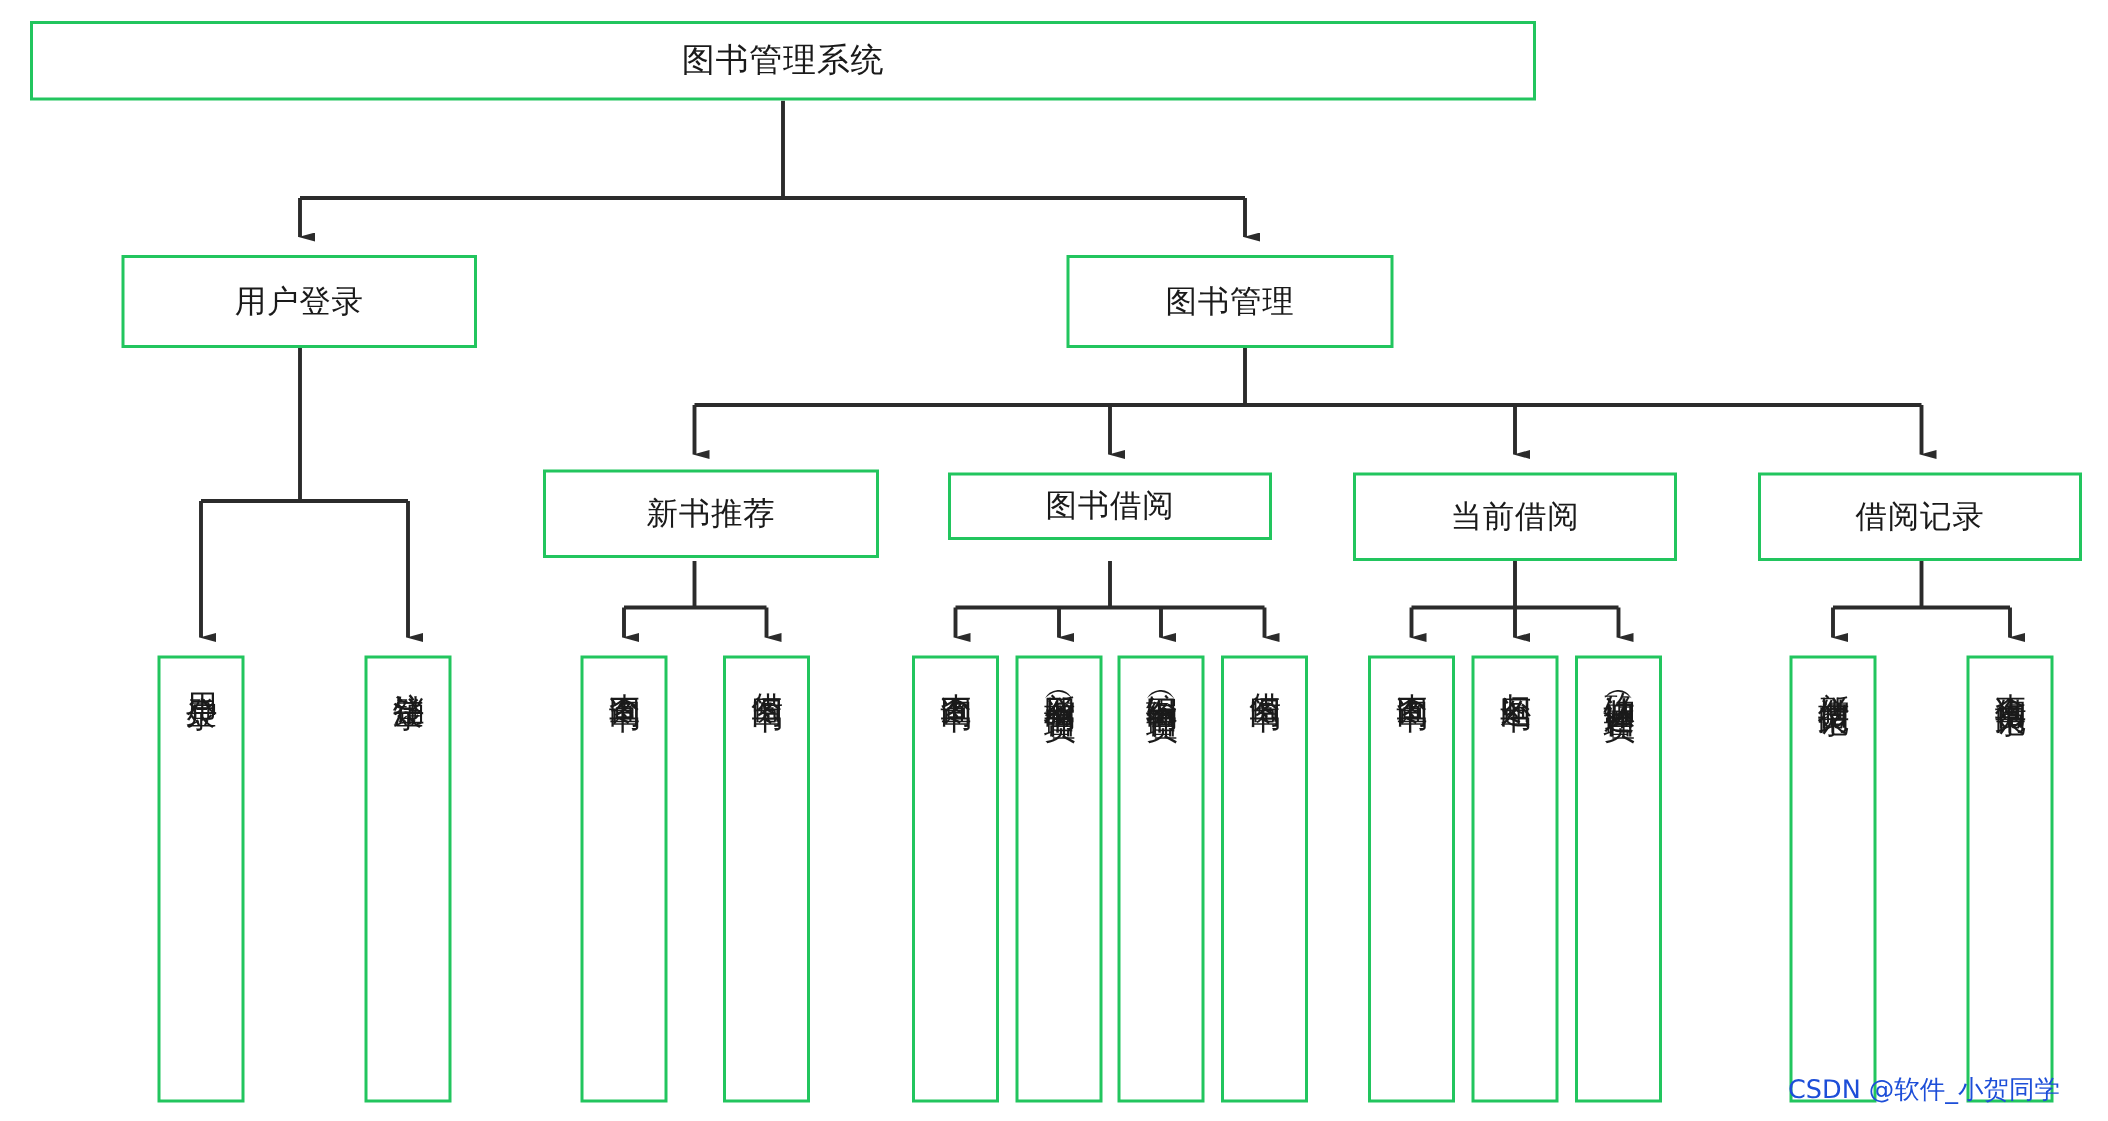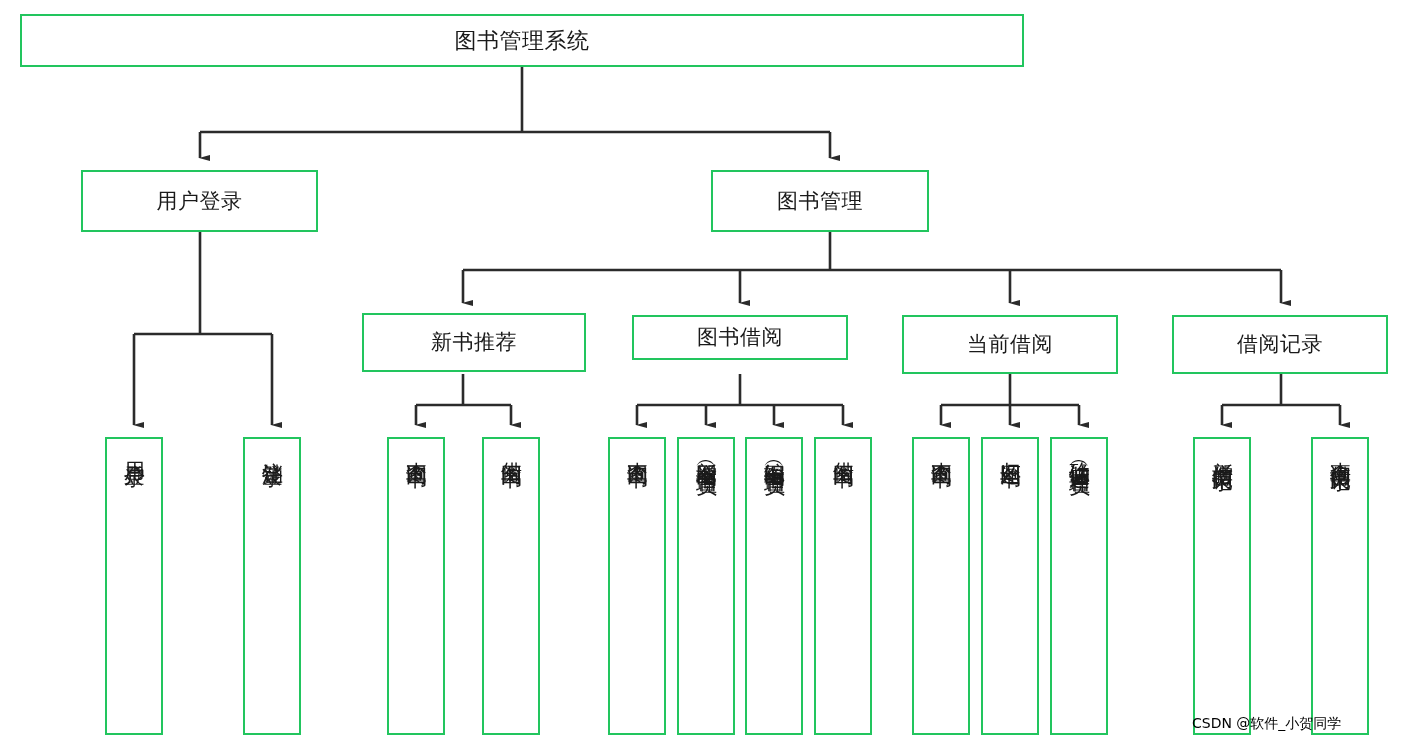--- a/index.html
+++ b/index.html
@@ -56,22 +56,22 @@
   .node-v .node-label {
     writing-mode: vertical-rl;
     text-orientation: upright;
     font-size: 21px;
     letter-spacing: 2px;
     line-height: 1;
   }
   .watermark {
     position: absolute;
     font-family: "DejaVu Sans", "Liberation Sans", sans-serif;
-    font-size: 14px;
-    color: #000000;
+    font-size: 17px;
+    color: #1d4ed8;
     white-space: nowrap;
     pointer-events: none;
   }
 </style>
 </head>
 <body>
 
 <div id="diagram-root">
 
   <svg class="diagram-canvas" viewBox="0 0 1405 747" aria-hidden="true">

